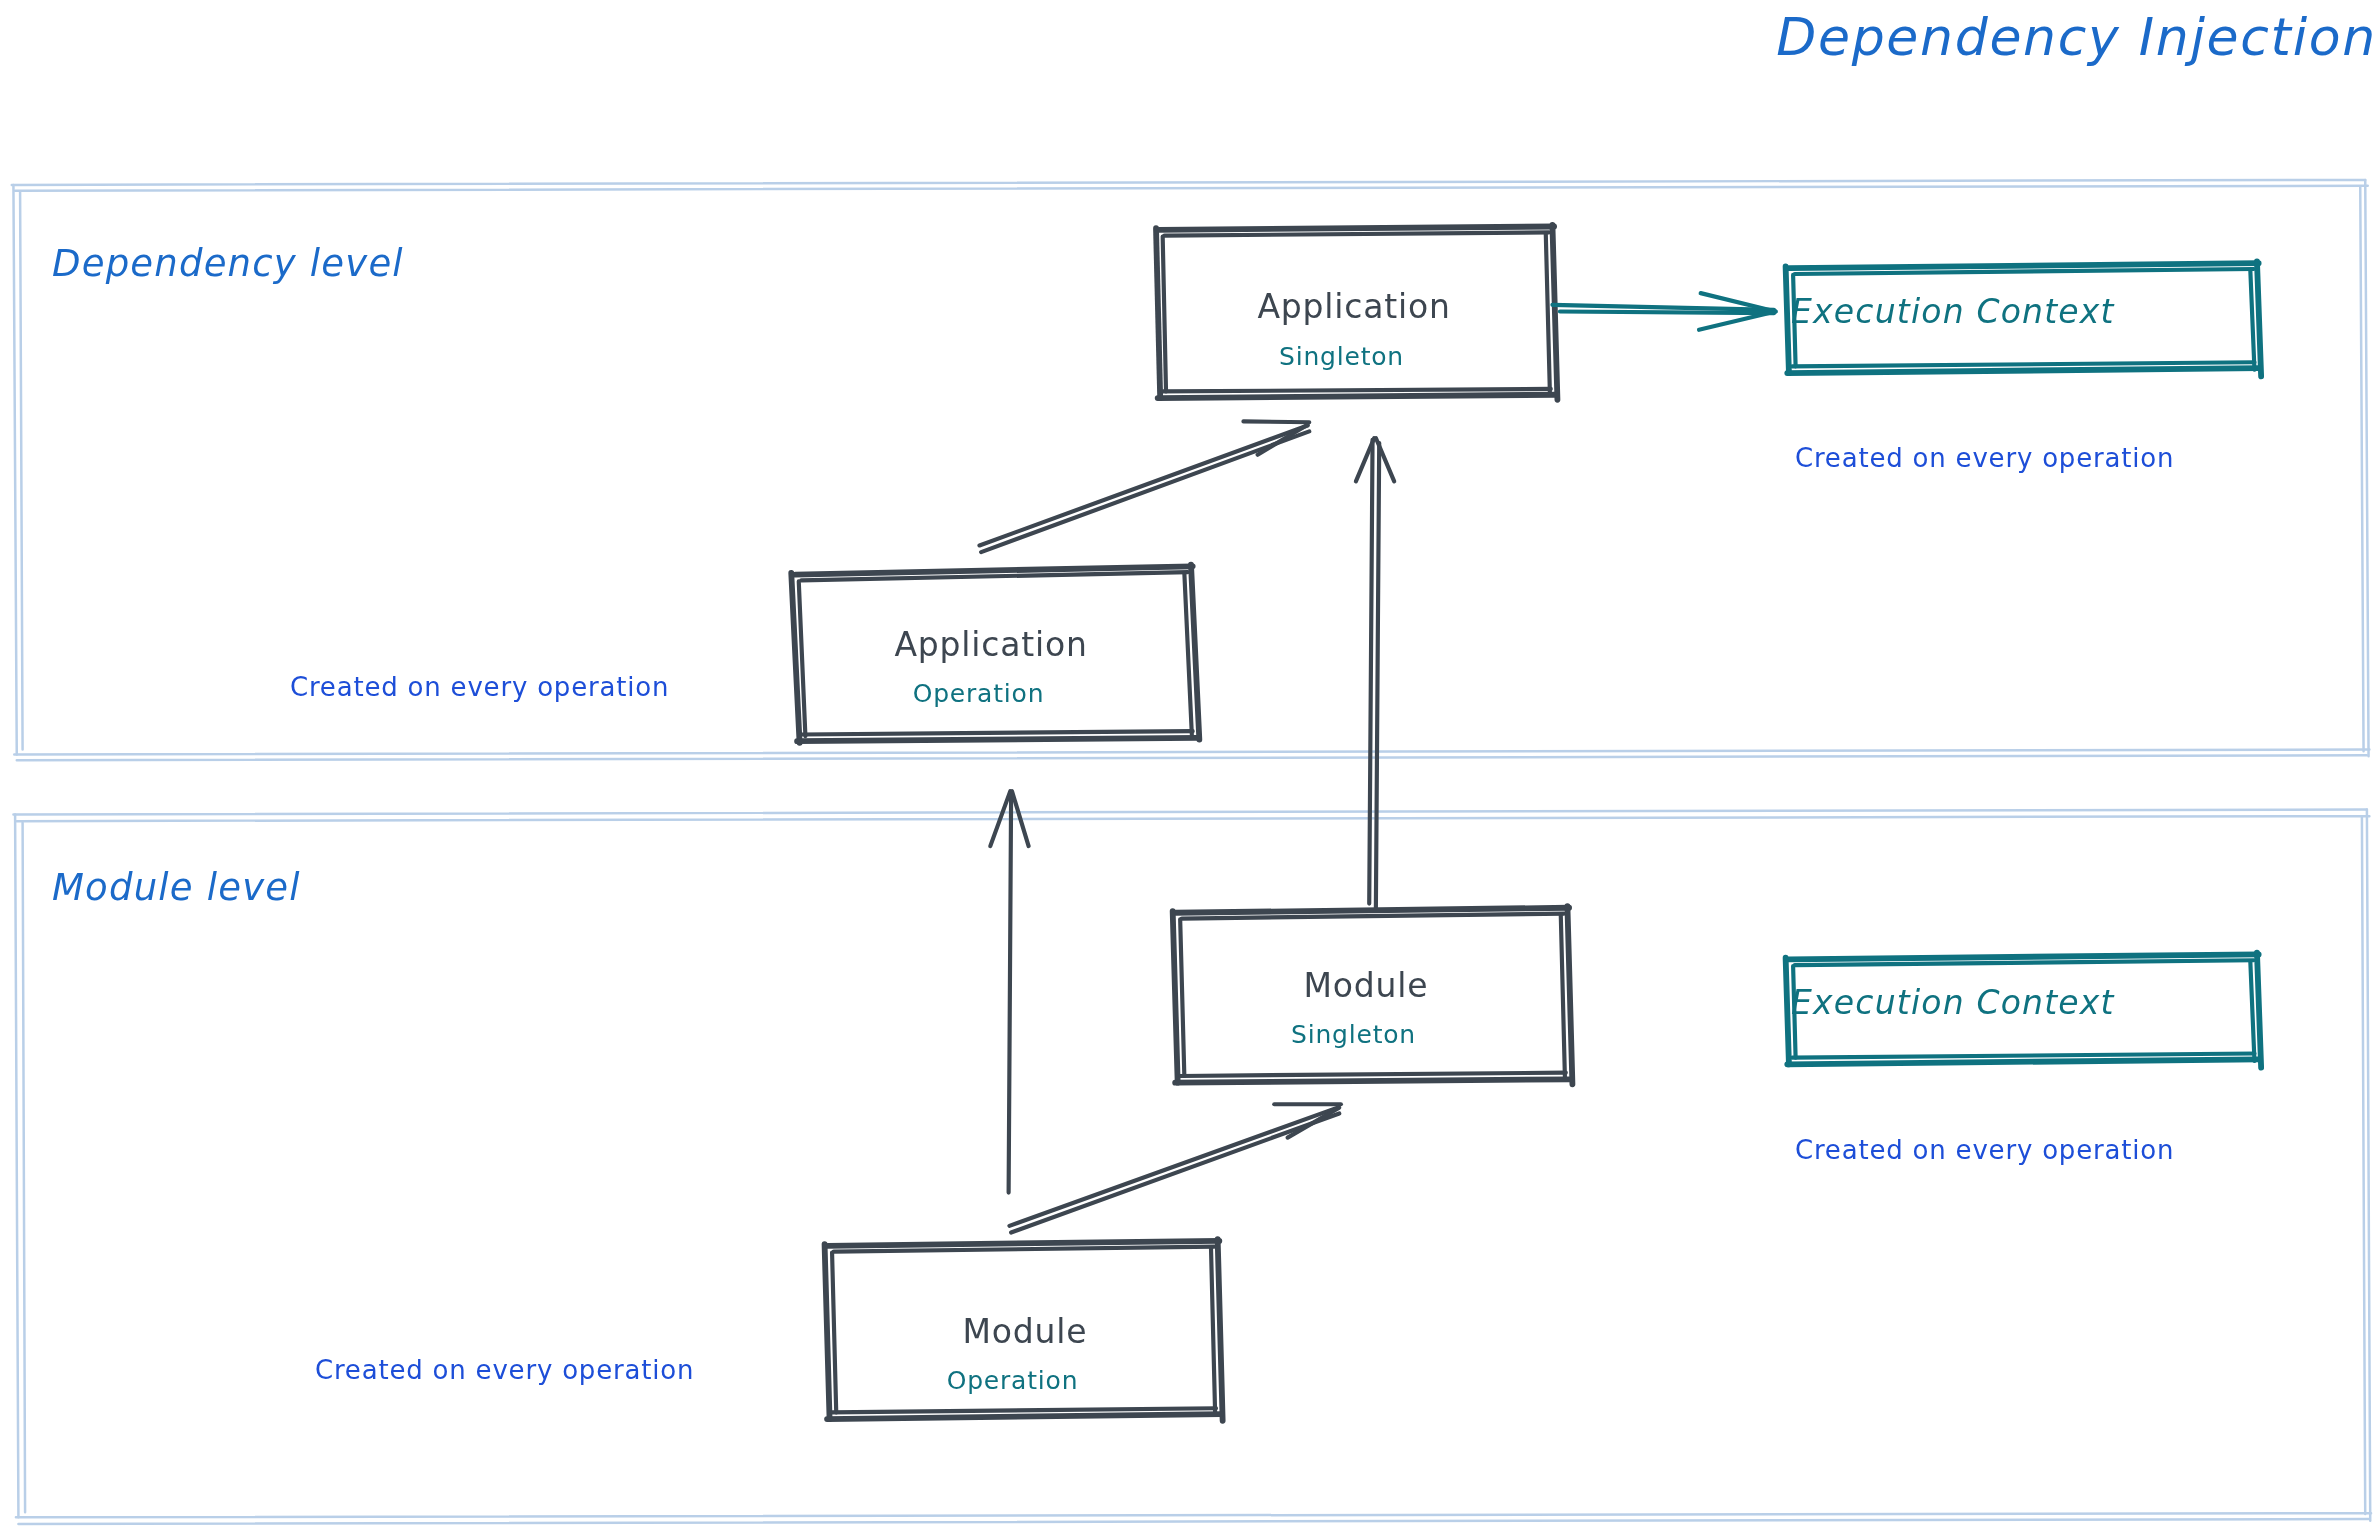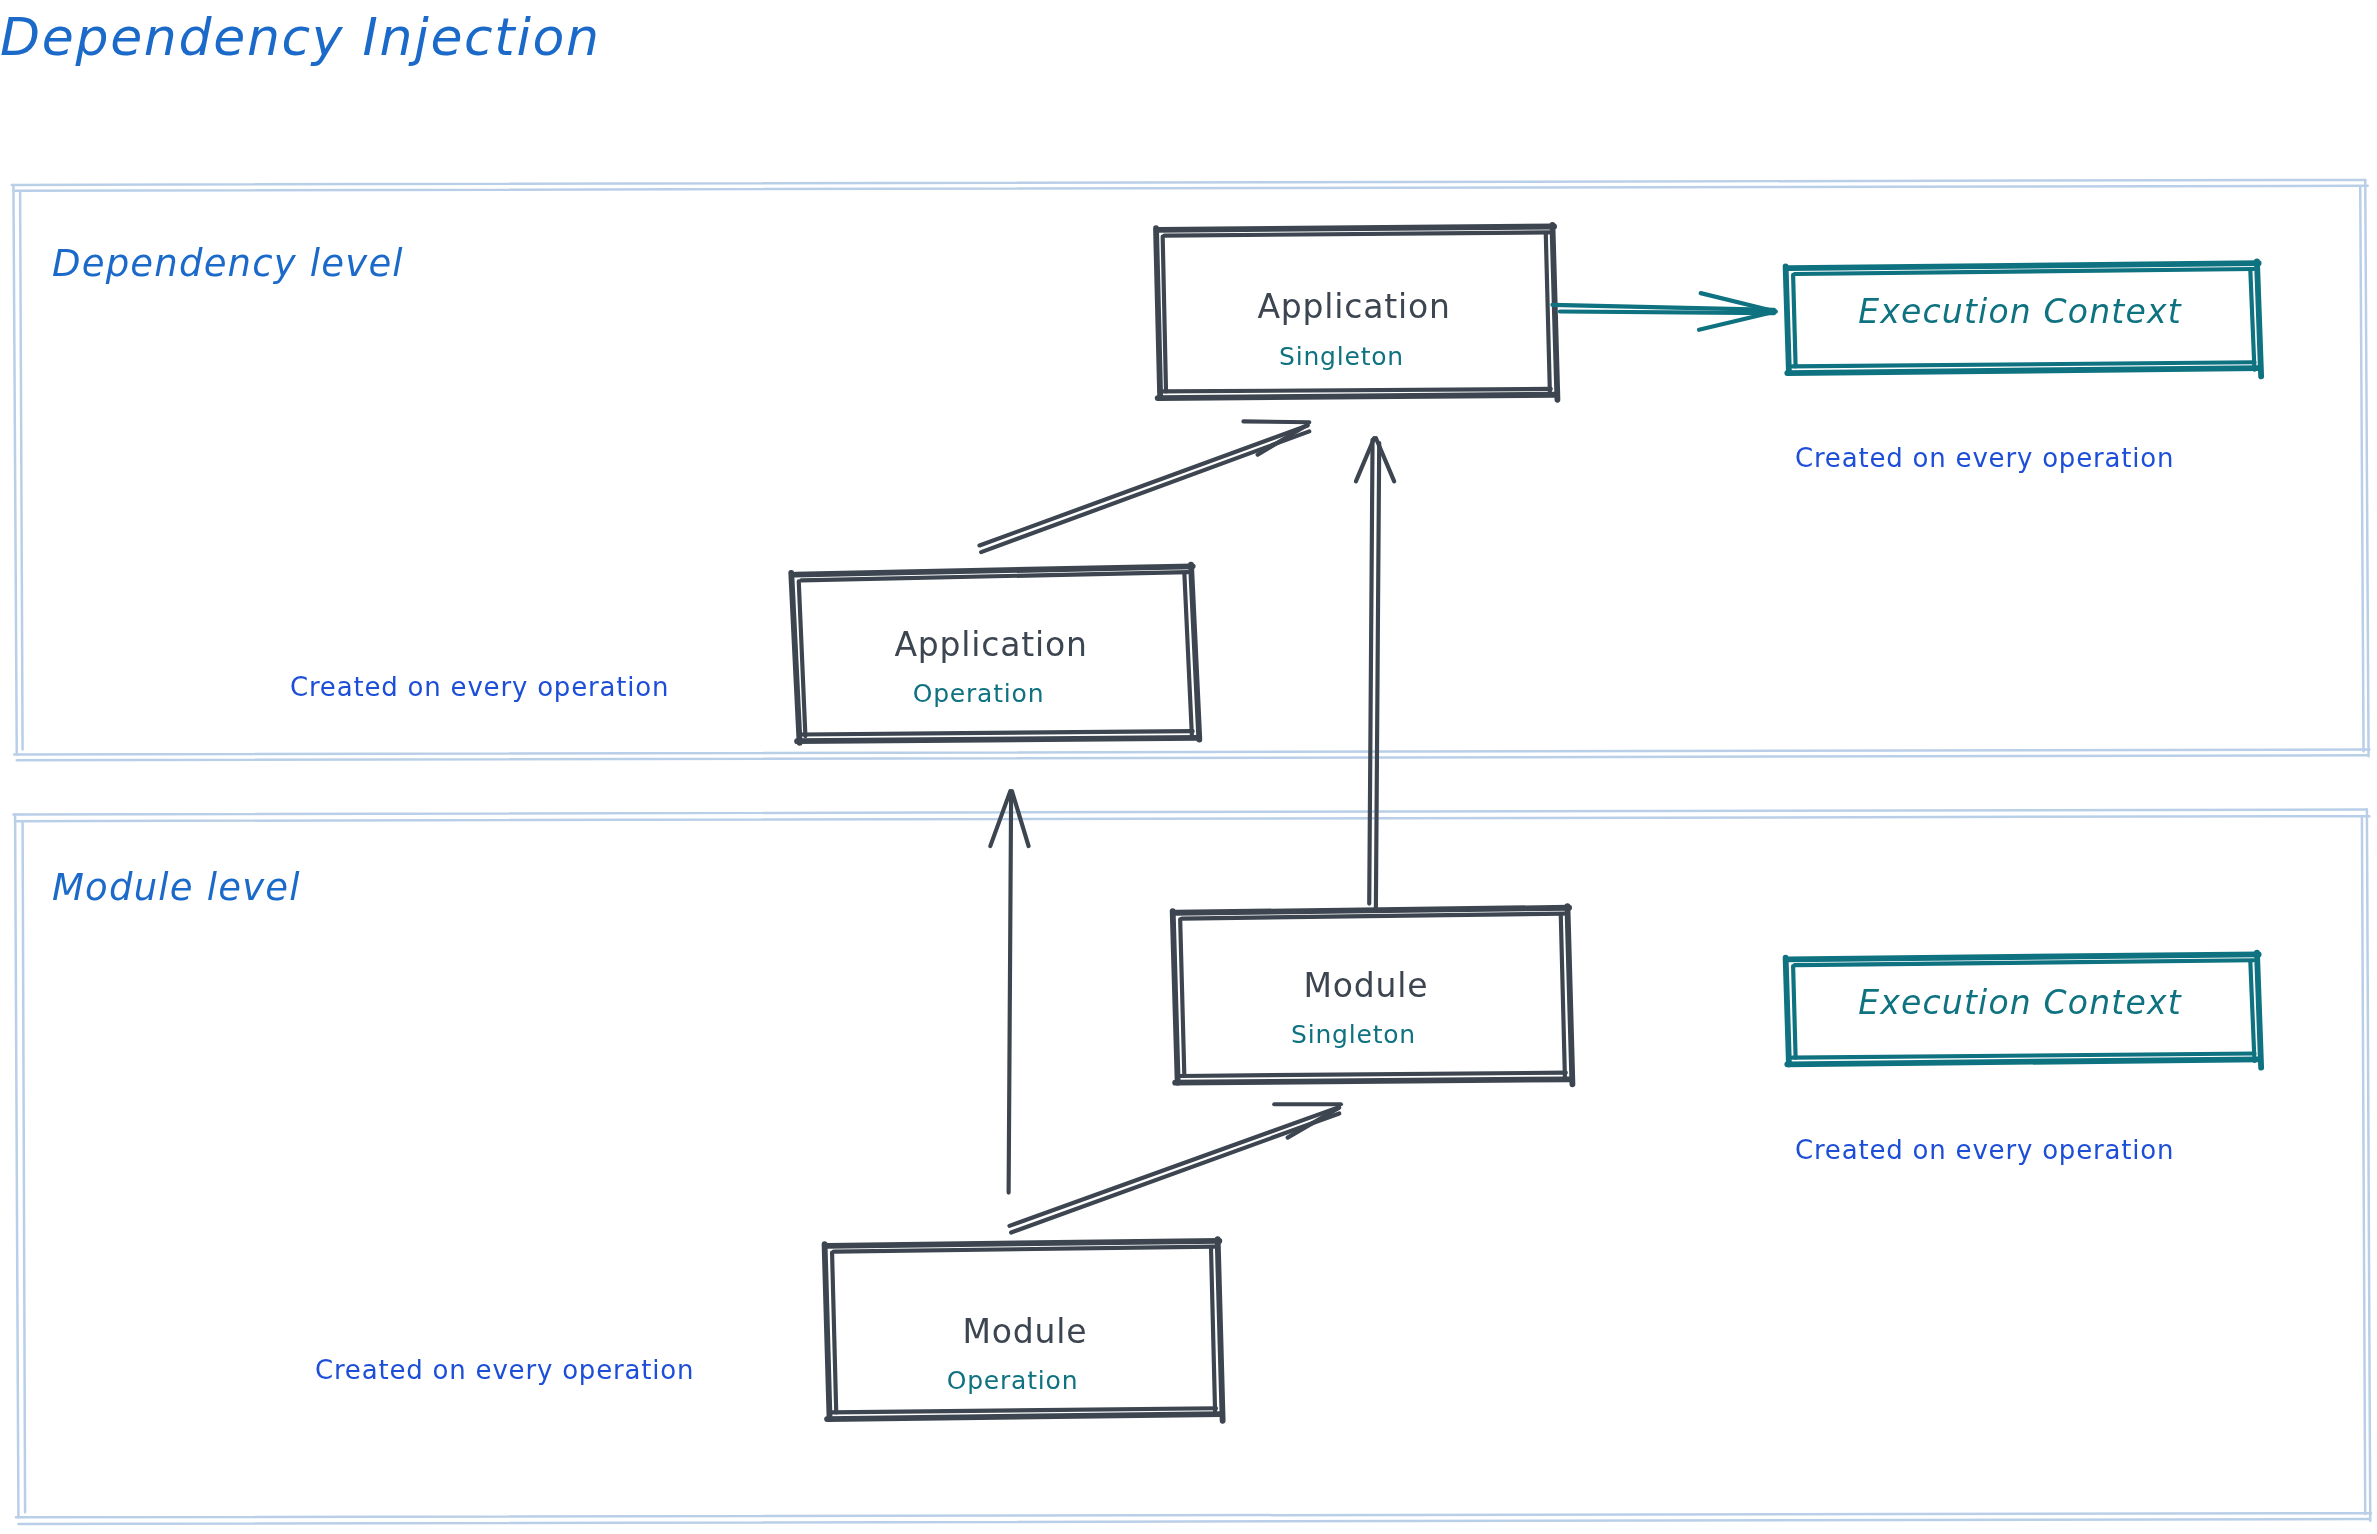--- a/index.html
+++ b/index.html
@@ -39,21 +39,21 @@
   .txt {
     position: absolute;
     white-space: nowrap;
     font-family: "DejaVu Sans", sans-serif;
     letter-spacing: 0.4px;
   }
 
   .title {
     left: 0; top: 6.7px;
     width: 2377px;
-    text-align: left;
+    text-align: right;
     font-size: 52px;
     color: #1b6ac9;
     font-style: italic;
     font-weight: 500;
     letter-spacing: 1.7px;
   }
   .subtitle {
     left: 0; top: 98px;
     width: 2377px;
     text-align: center;
@@ -82,21 +82,20 @@
     font-size: 25px;
     color: #0f7280;
     letter-spacing: 0.8px;
     text-align: center;
   }
   .ec-title {
     font-size: 33px;
     color: #0f7280;
     font-style: italic;
     letter-spacing: 1.2px;
-    text-align: center;
   }
   .caption {
     font-size: 26px;
     color: #1d4ed8;
     letter-spacing: 0.8px;
     margin-top: 35px;
   }
 
   
   #app-singleton-title { left: 1154px; top: 287px; width: 400px; }

